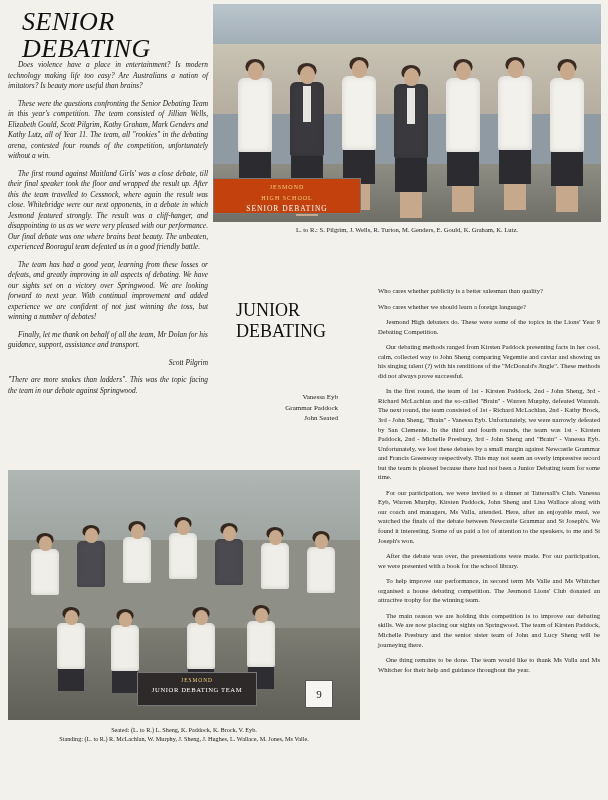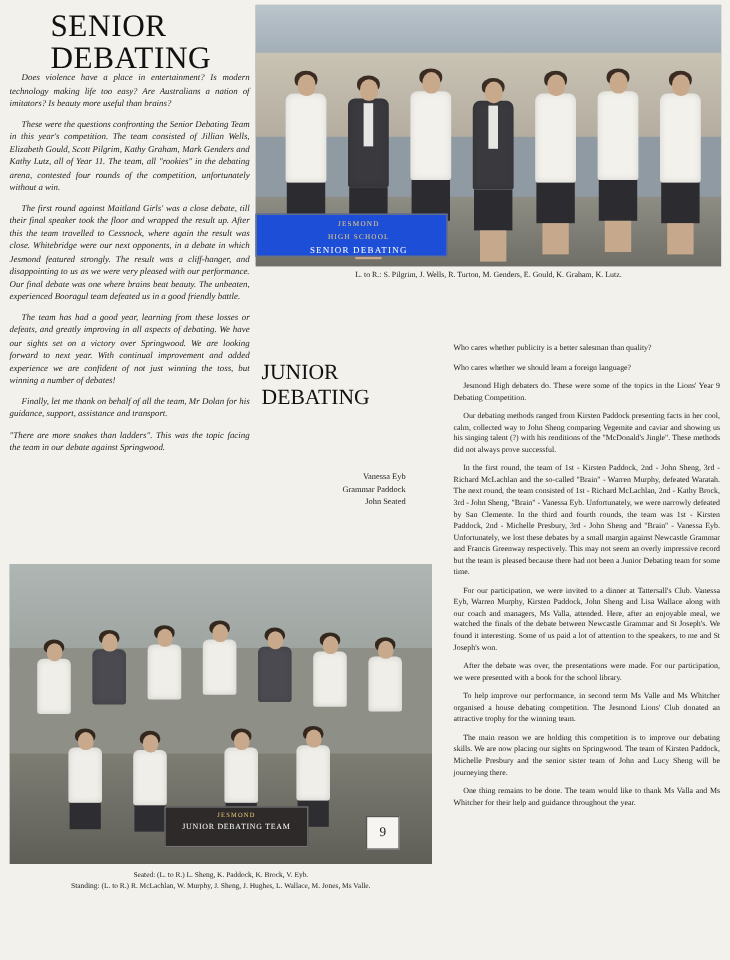--- a/index.html
+++ b/index.html
@@ -12,25 +12,25 @@
     position:relative;
   }
   .page{
     position:absolute;inset:0;
     background:#f2f1ec;
   }
   
   .senior-title{
     position:absolute;left:22px;top:8px;width:190px;
     font-family:"Liberation Serif", serif;
+    font-style:italic;
     font-size:26px;
     line-height:1.05;
     letter-spacing:.5px;
     color:#111;
-    margin-left:20px;
   }
   .senior-body{
     position:absolute;left:8px;top:60px;width:200px;
     font-size:7.4px;
     line-height:1.42;
     text-align:justify;
     font-style:italic;
     color:#1d1d1d;
   }
   .senior-body p{margin:0 0 7px 0;text-indent:10px;font-style:italic;}
@@ -81,34 +81,33 @@
   .person .legs{
     width:22px;height:26px;margin:0 auto;background:#c6a88c;
   }
   .person.suit .body{background:#3a3a3e;}
   .person.suit .body:after{
     content:"";position:absolute;left:50%;top:4px;transform:translateX(-50%);
     width:8px;height:36px;background:#e7e6e2;
   }
   .photo-caption-box{
     position:absolute;left:213px;top:178px;width:146px;height:34px;
-    background:#1d4ed8;color:#fff;text-align:center;
+    background:#c2410c;color:#fff;text-align:center;
     border:1px solid #777;
-    padding-left:12px;
   }
   .photo-caption-box .l1{font-size:6px;letter-spacing:1px;margin-top:5px;color:#f3d27a;}
   .photo-caption-box .l2{font-size:7.5px;letter-spacing:1px;margin-top:3px;}
   .photo-names{
     position:absolute;left:213px;top:226px;width:388px;
     font-size:6.6px;text-align:center;color:#1b1b1b;
   }
 
   
   .junior-title{
-    position:absolute;left:218px;top:300px;width:120px;
+    position:absolute;left:236px;top:300px;width:120px;
     font-size:18px;line-height:1.15;color:#111;
   }
   .junior-names{
     position:absolute;left:218px;top:352px;width:120px;
     font-size:7px;line-height:1.5;text-align:right;color:#1b1b1b;margin-top:40px;
   }
 
   
   .right-col{
     position:absolute;left:378px;top:286px;width:222px;
@@ -156,20 +155,21 @@
     <div>SENIOR</div>
     <div>DEBATING</div>
   </div>
 
   <div class="senior-body">
     <p>Does violence have a place in entertainment? Is modern technology making life too easy? Are Australians a nation of imitators? Is beauty more useful than brains?</p>
     <p>These were the questions confronting the Senior Debating Team in this year's competition. The team consisted of Jillian Wells, Elizabeth Gould, Scott Pilgrim, Kathy Graham, Mark Genders and Kathy Lutz, all of Year 11. The team, all "rookies" in the debating arena, contested four rounds of the competition, unfortunately without a win.</p>
     <p>The first round against Maitland Girls' was a close debate, till their final speaker took the floor and wrapped the result up. After this the team travelled to Cessnock, where again the result was close. Whitebridge were our next opponents, in a debate in which Jesmond featured strongly. The result was a cliff-hanger, and disappointing to us as we were very pleased with our performance. Our final debate was one where brains beat beauty. The unbeaten, experienced Booragul team defeated us in a good friendly battle.</p>
     <p>The team has had a good year, learning from these losses or defeats, and greatly improving in all aspects of debating. We have our sights set on a victory over Springwood. We are looking forward to next year. With continual improvement and added experience we are confident of not just winning the toss, but winning a number of debates!</p>
     <p>Finally, let me thank on behalf of all the team, Mr Dolan for his guidance, support, assistance and transport.</p>
+    <div class="sig">Scott Pilgrim</div>
     <p class="noind">"There are more snakes than ladders". This was the topic facing the team in our debate against Springwood.</p>
   </div>
 
   <div class="senior-photo">
     <div class="sky"></div>
     <div class="wall"></div>
     <div class="ground"></div>
 
     <div class="person" style="left:22px;bottom:10px;">
       <div class="hair"></div>

